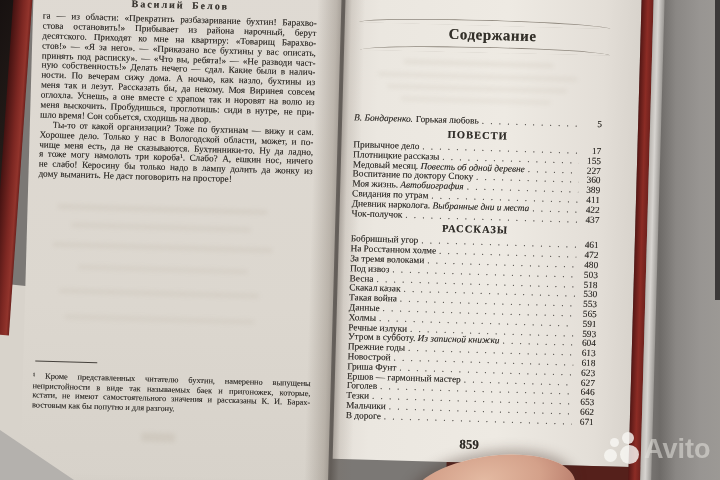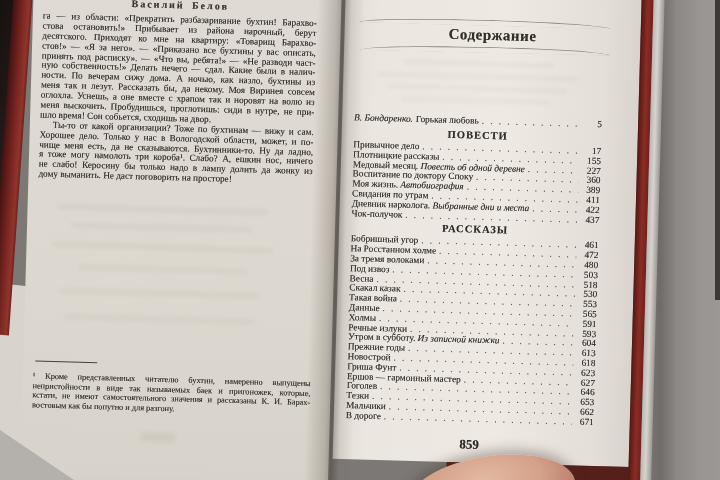--- a/index.html
+++ b/index.html
@@ -287,13 +287,20 @@
 
     <div class="gutter"></div>
     <div class="cover-bottom"></div>
     <div class="cover-right"></div>
     <div class="fore-edge"></div>
   </div>
 
   <div class="bg-light-bl"></div>
   <div class="finger"></div>
 
+  <div class="wm">
+    <div class="c c1"></div>
+    <div class="c c2"></div>
+    <div class="c c3"></div>
+    <div class="c c4"></div>
+    <div class="txt">Avito</div>
+  </div>
 </div>
 
 </body></html>

